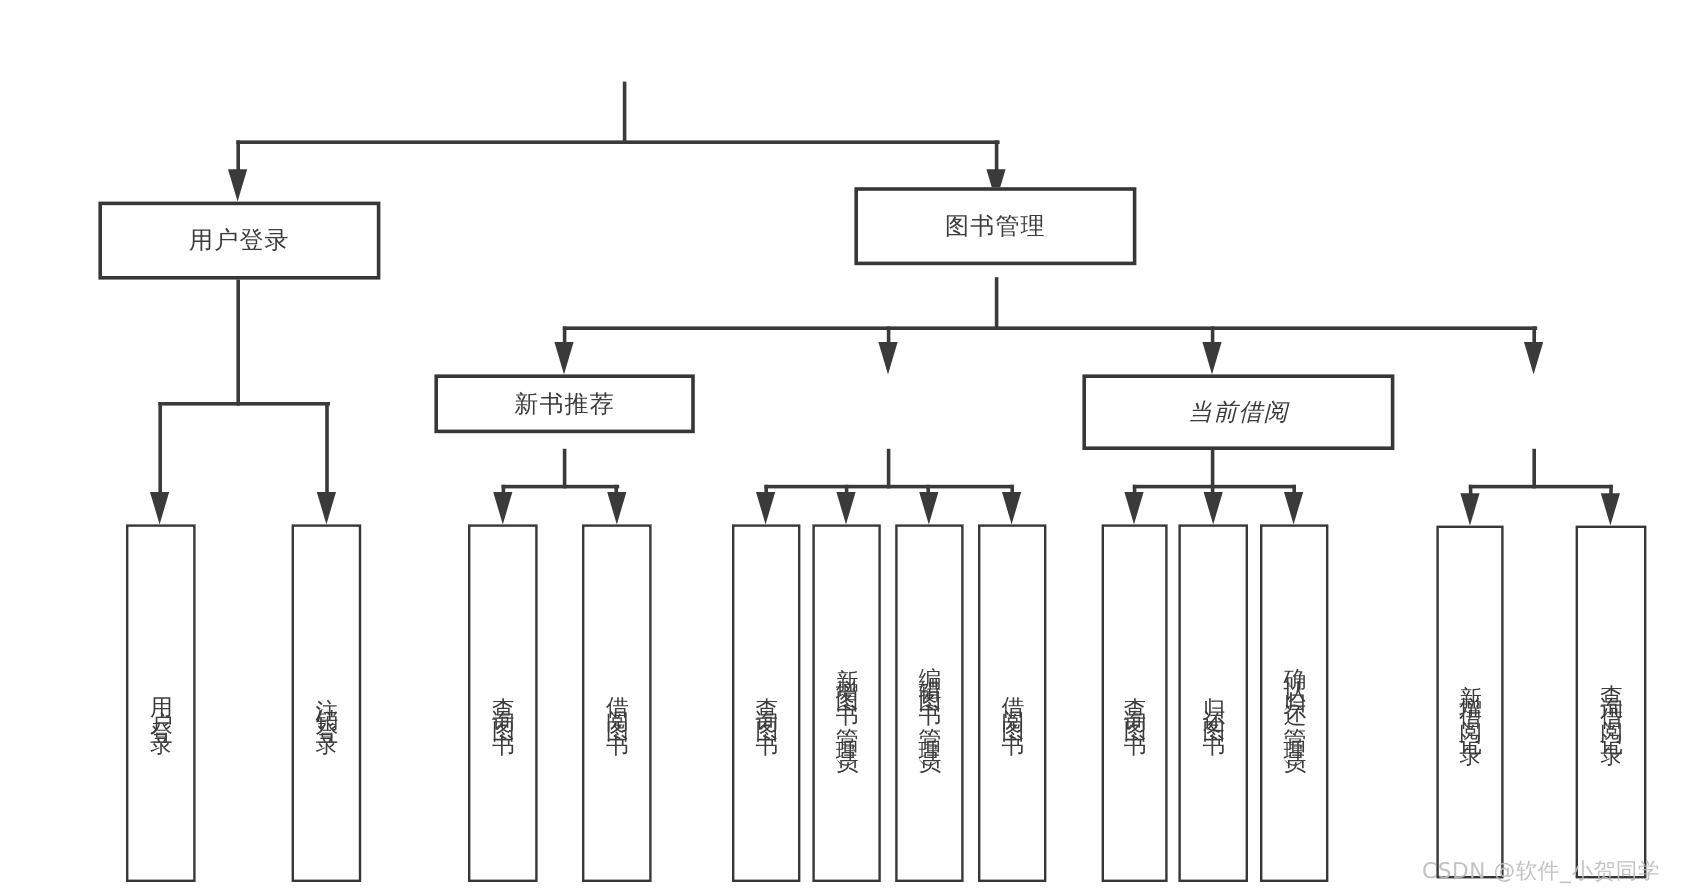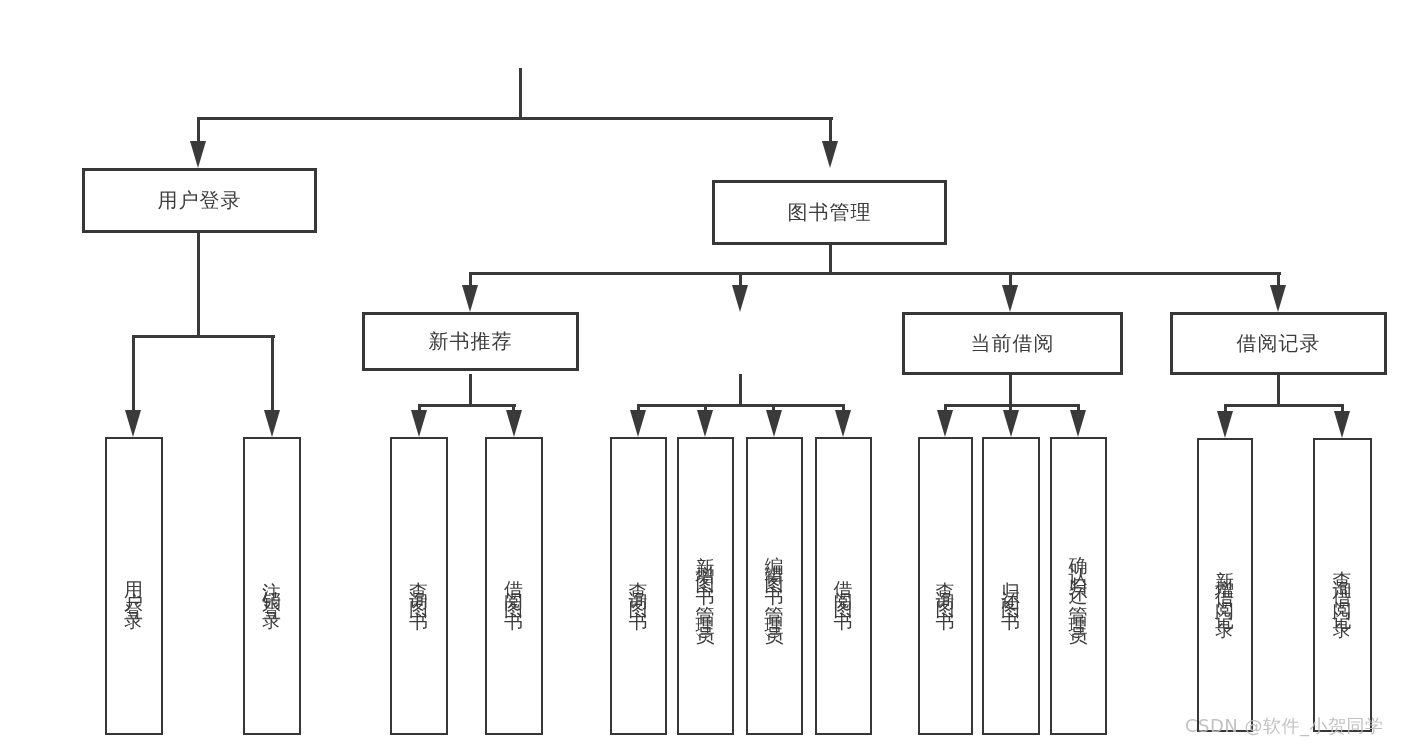--- a/index.html
+++ b/index.html
@@ -14,24 +14,24 @@
     color:#3c3c3c;font-size:20px;letter-spacing:1px;z-index:2;
   }
   .leaf{border-width:2px;}
   .leaf .vtxt{
     writing-mode:vertical-rl;letter-spacing:10px;font-size:19px;line-height:1;
     display:block;text-align:center;
   }
   
   #n-root       {left:20px;  top:13px;  width:1003px;height:57px;}
   #n-user-login {left:82px;  top:168px; width:235px; height:65px;}
-  #n-book-mgmt  {left:712px; top:180px; width:235px; height:65px;font-family:Liberation Serif, serif;}
-  #n-new-books  {left:362px; top:312px; width:217px; height:59px;}
+  #n-book-mgmt  {left:712px; top:156px; width:235px; height:65px;font-family:Liberation Serif, serif;}
+  #n-new-books  {left:362px; top:312px; width:217px; height:49px;}
   #n-borrow     {left:633px; top:312px; width:215px; height:64px;}
-  #n-current    {left:902px; top:312px; width:221px; height:63px;}
+  #n-current    {left:902px; top:312px; width:260px; height:63px;font-style:italic;}
   #n-records    {left:1170px;top:312px; width:217px; height:63px;}
   #n-login      {left:105px; top:437px; width:58px;  height:298px;}
   #n-logout     {left:243px; top:437px; width:58px;  height:298px;}
   #n-nb-query   {left:390px; top:437px; width:58px;  height:298px;}
   #n-nb-borrow  {left:485px; top:437px; width:58px;  height:298px;}
   #n-bw-query   {left:610px; top:437px; width:57px;  height:298px;}
   #n-bw-add     {left:677px; top:437px; width:57px;  height:298px;}
   #n-bw-edit    {left:746px; top:437px; width:57px;  height:298px;}
   #n-bw-borrow  {left:815px; top:437px; width:57px;  height:298px;}
   #n-cur-query  {left:918px; top:437px; width:55px;  height:298px;}
@@ -143,23 +143,20 @@
   <div class="arr" id="a-borrow"></div>
   <div class="arr" id="a-current"></div>
   <div class="arr" id="a-records"></div>
 
   <div class="box" id="n-new-books">
     <span>新书推荐</span>
   </div>
   <div class="box" id="n-current">
     <span>当前借阅</span>
   </div>
-  <div class="box" id="n-records">
-    <span>借阅记录</span>
-  </div>
 
   <div class="ln v" id="l-nb-stem"></div>
   <div class="ln h" id="l-nb-bar"></div>
   <div class="ln v" id="l-nb-s1"></div>
   <div class="ln v" id="l-nb-s2"></div>
   <div class="arr" id="a-nb-query"></div>
   <div class="arr" id="a-nb-borrow"></div>
 
   <div class="ln v" id="l-bw-stem"></div>
   <div class="ln h" id="l-bw-bar"></div>

